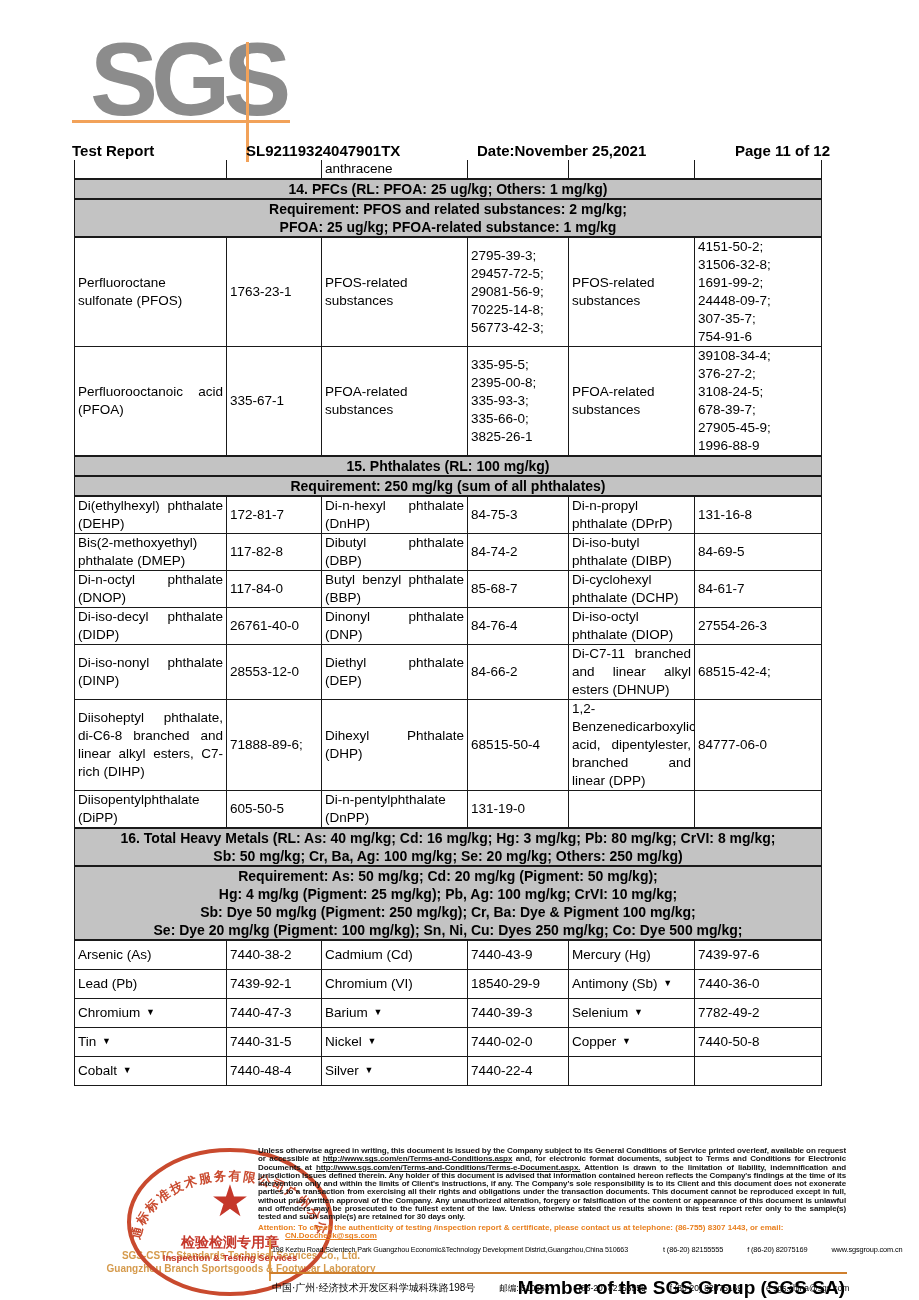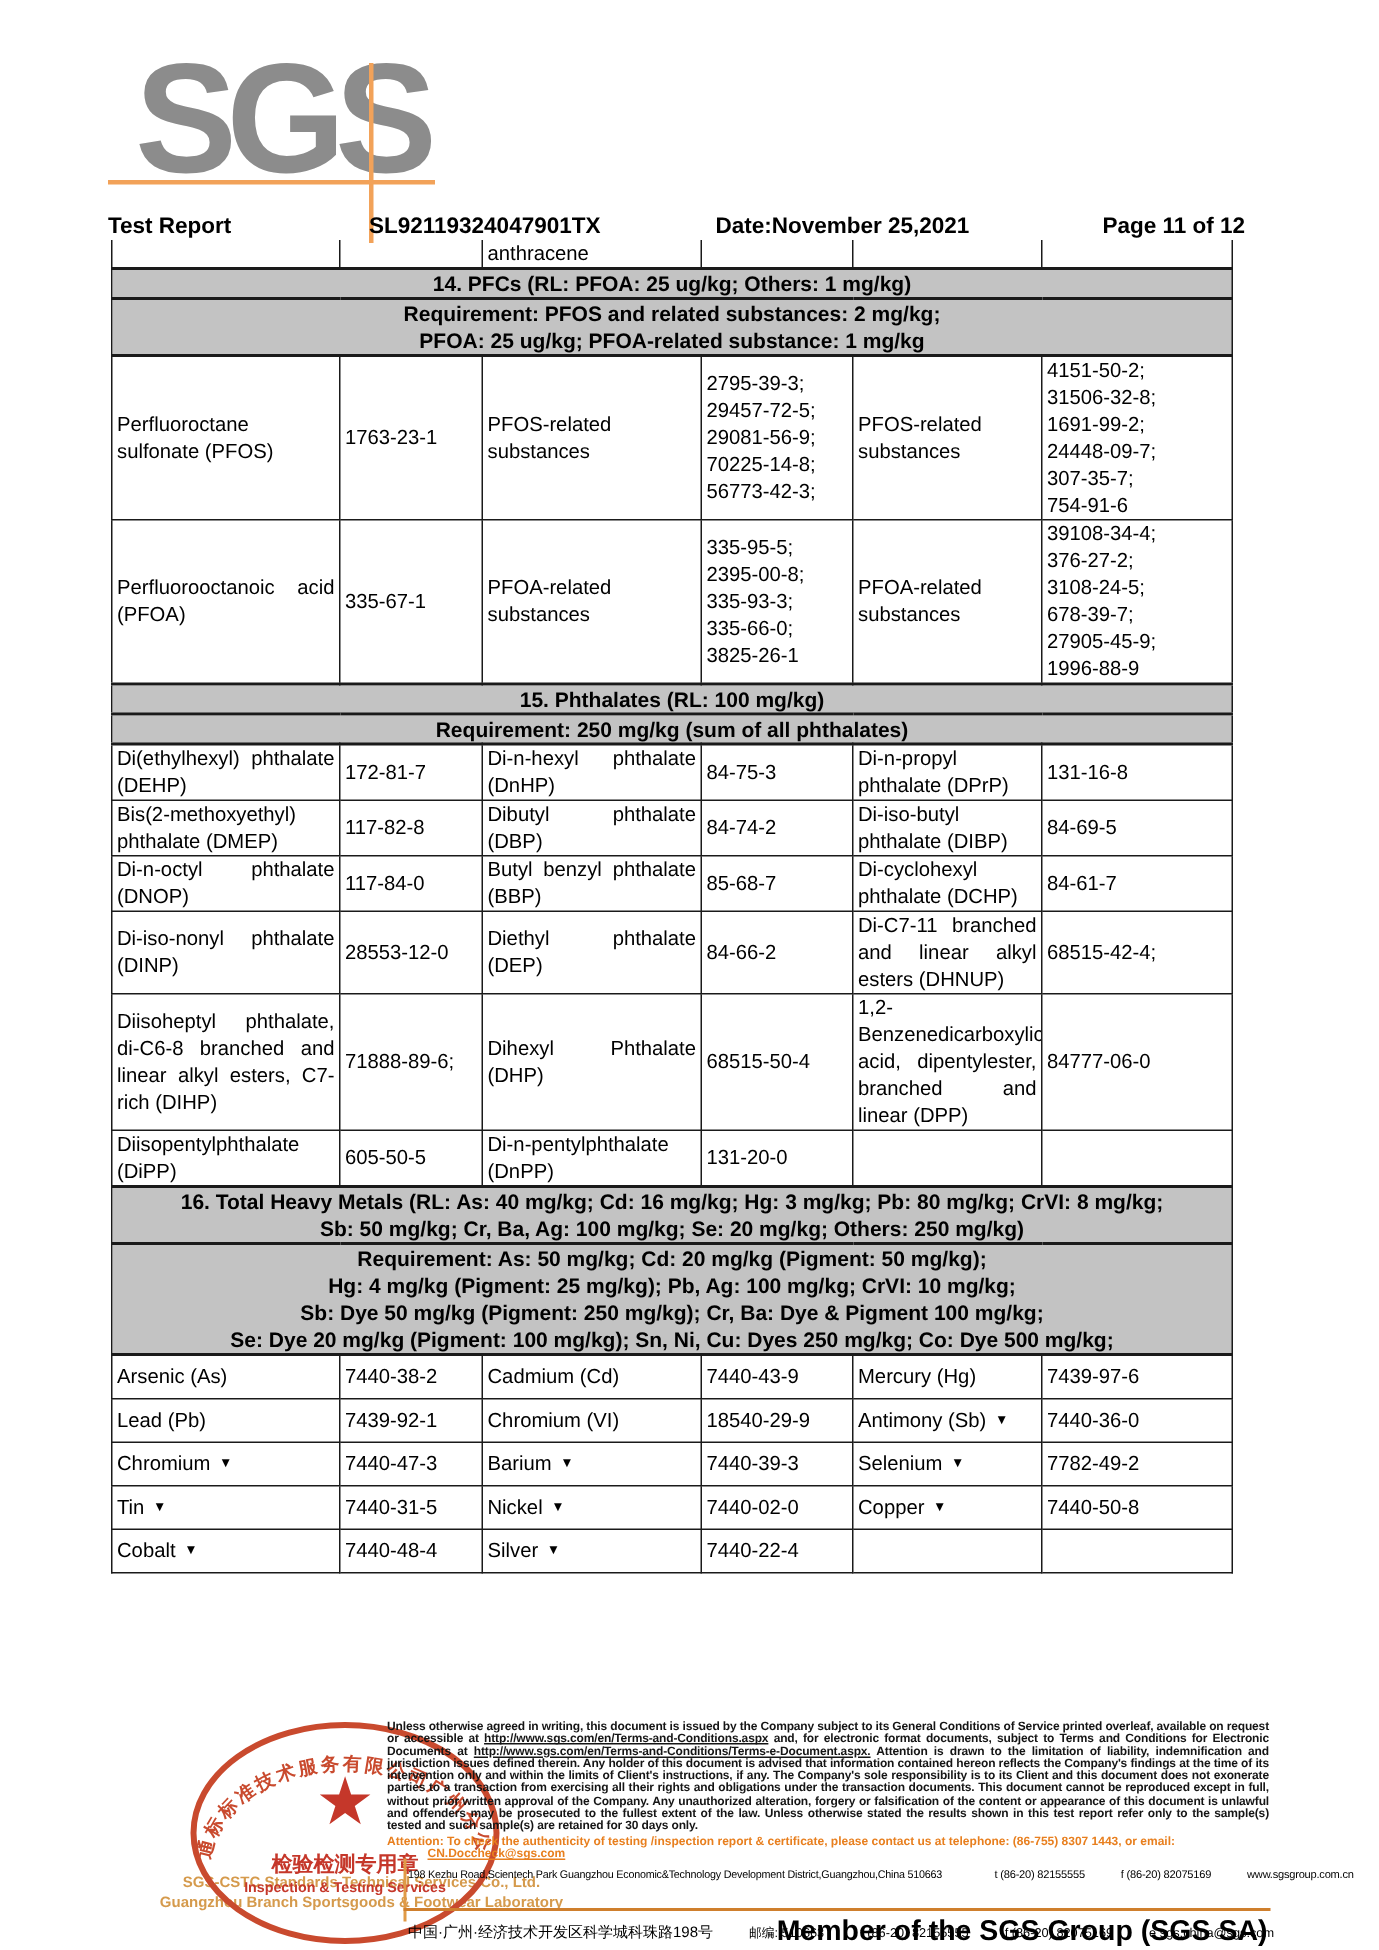--- a/index.html
+++ b/index.html
@@ -164,40 +164,48 @@
           </tr>
           <tr>
             <td class="name-cell">Di-n-octyl phthalate (DNOP)</td>
             <td class="cas-cell">117-84-0</td>
             <td class="name-cell">Butyl benzyl phthalate (BBP)</td>
             <td class="cas-cell">85-68-7</td>
             <td class="name-cell">Di-cyclohexyl phthalate (DCHP)</td>
             <td class="cas-cell">84-61-7</td>
           </tr>
           <tr>
+            <td class="name-cell">Di-iso-decyl phthalate (DIDP)</td>
+            <td class="cas-cell">26761-40-0</td>
+            <td class="name-cell">Dinonyl phthalate (DNP)</td>
+            <td class="cas-cell">84-76-4</td>
+            <td class="name-cell">Di-iso-octyl phthalate (DIOP)</td>
+            <td class="cas-cell">27554-26-3</td>
+          </tr>
+          <tr>
             <td class="name-cell">Di-iso-nonyl phthalate (DINP)</td>
             <td class="cas-cell">28553-12-0</td>
             <td class="name-cell">Diethyl phthalate (DEP)</td>
             <td class="cas-cell">84-66-2</td>
             <td class="name-cell">Di-C7-11 branched and linear alkyl esters (DHNUP)</td>
             <td class="cas-cell">68515-42-4;</td>
           </tr>
           <tr>
             <td class="name-cell">Diisoheptyl phthalate, di-C6-8 branched and linear alkyl esters, C7-rich (DIHP)</td>
             <td class="cas-cell">71888-89-6;</td>
             <td class="name-cell">Dihexyl Phthalate (DHP)</td>
             <td class="cas-cell">68515-50-4</td>
             <td class="name-cell">1,2-Benzenedicarboxylic acid, dipentylester, branched and linear (DPP)</td>
             <td class="cas-cell">84777-06-0</td>
           </tr>
           <tr>
             <td class="name-cell">Diisopentylphthalate (DiPP)</td>
             <td class="cas-cell">605-50-5</td>
             <td class="name-cell">Di-n-pentylphthalate (DnPP)</td>
-            <td class="cas-cell">131-20-0</td>
+            <td class="cas-cell">131-19-0</td>
             <td class="name-cell"></td>
             <td class="cas-cell"></td>
           </tr>
           <tr class="band">
             <td colspan="6">
               <div>16. Total Heavy Metals (RL: As: 40 mg/kg; Cd: 16 mg/kg; Hg: 3 mg/kg; Pb: 80 mg/kg; CrVI: 8 mg/kg;</div>
               <div>Sb: 50 mg/kg; Cr, Ba, Ag: 100 mg/kg; Se: 20 mg/kg; Others: 250 mg/kg)</div>
             </td>
           </tr>
           <tr class="band">

